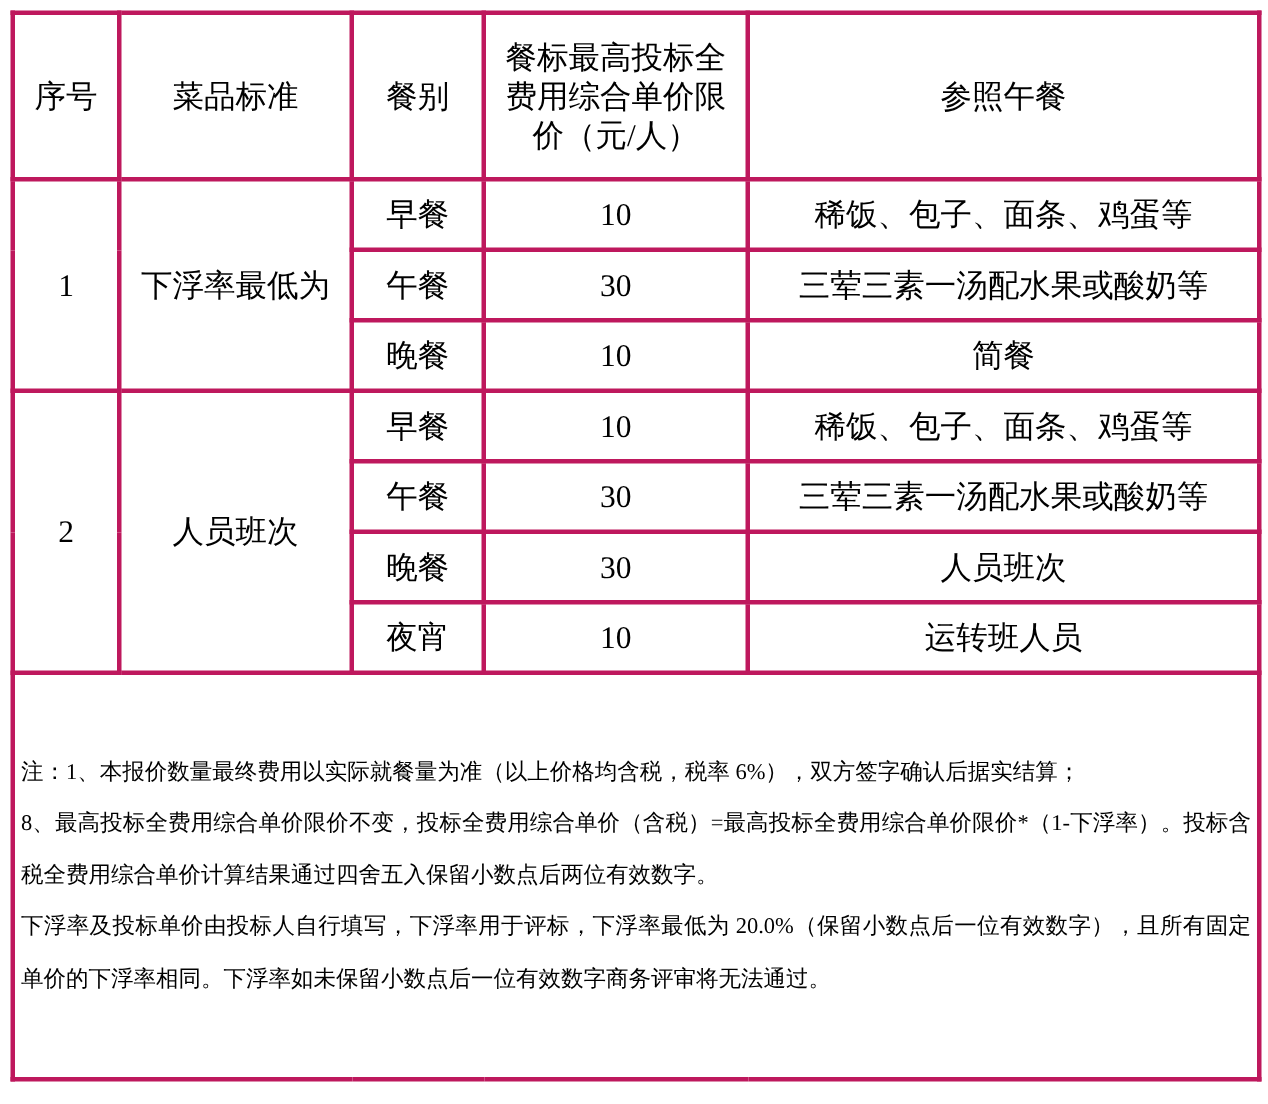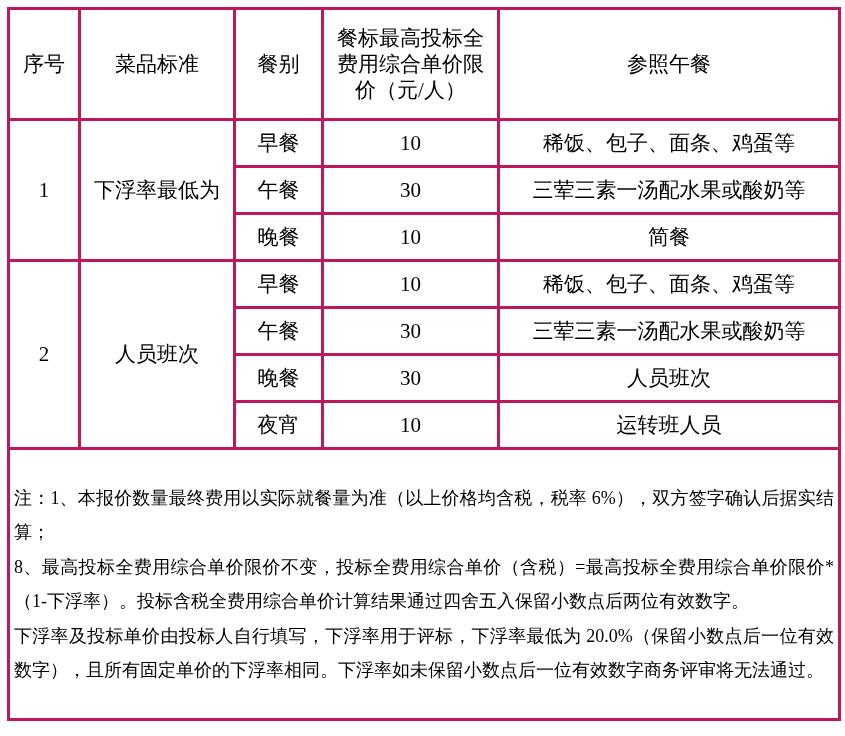--- a/index.html
+++ b/index.html
@@ -41,21 +41,21 @@
     line-height: 34px;
   }
   td.note-cell {
     text-align: justify;
     vertical-align: top;
     padding: 6px 10px 8px 12px;
     height: 268px;
   }
   td.note-cell p {
     margin: 0;
-    font-size: 18px;
+    font-size: 15px;
     line-height: 34.5px;
     text-align: justify;
   }
 </style>
 </head>
 <body>
 
 <div class="sheet">
   <table class="price-table">
     <colgroup>

